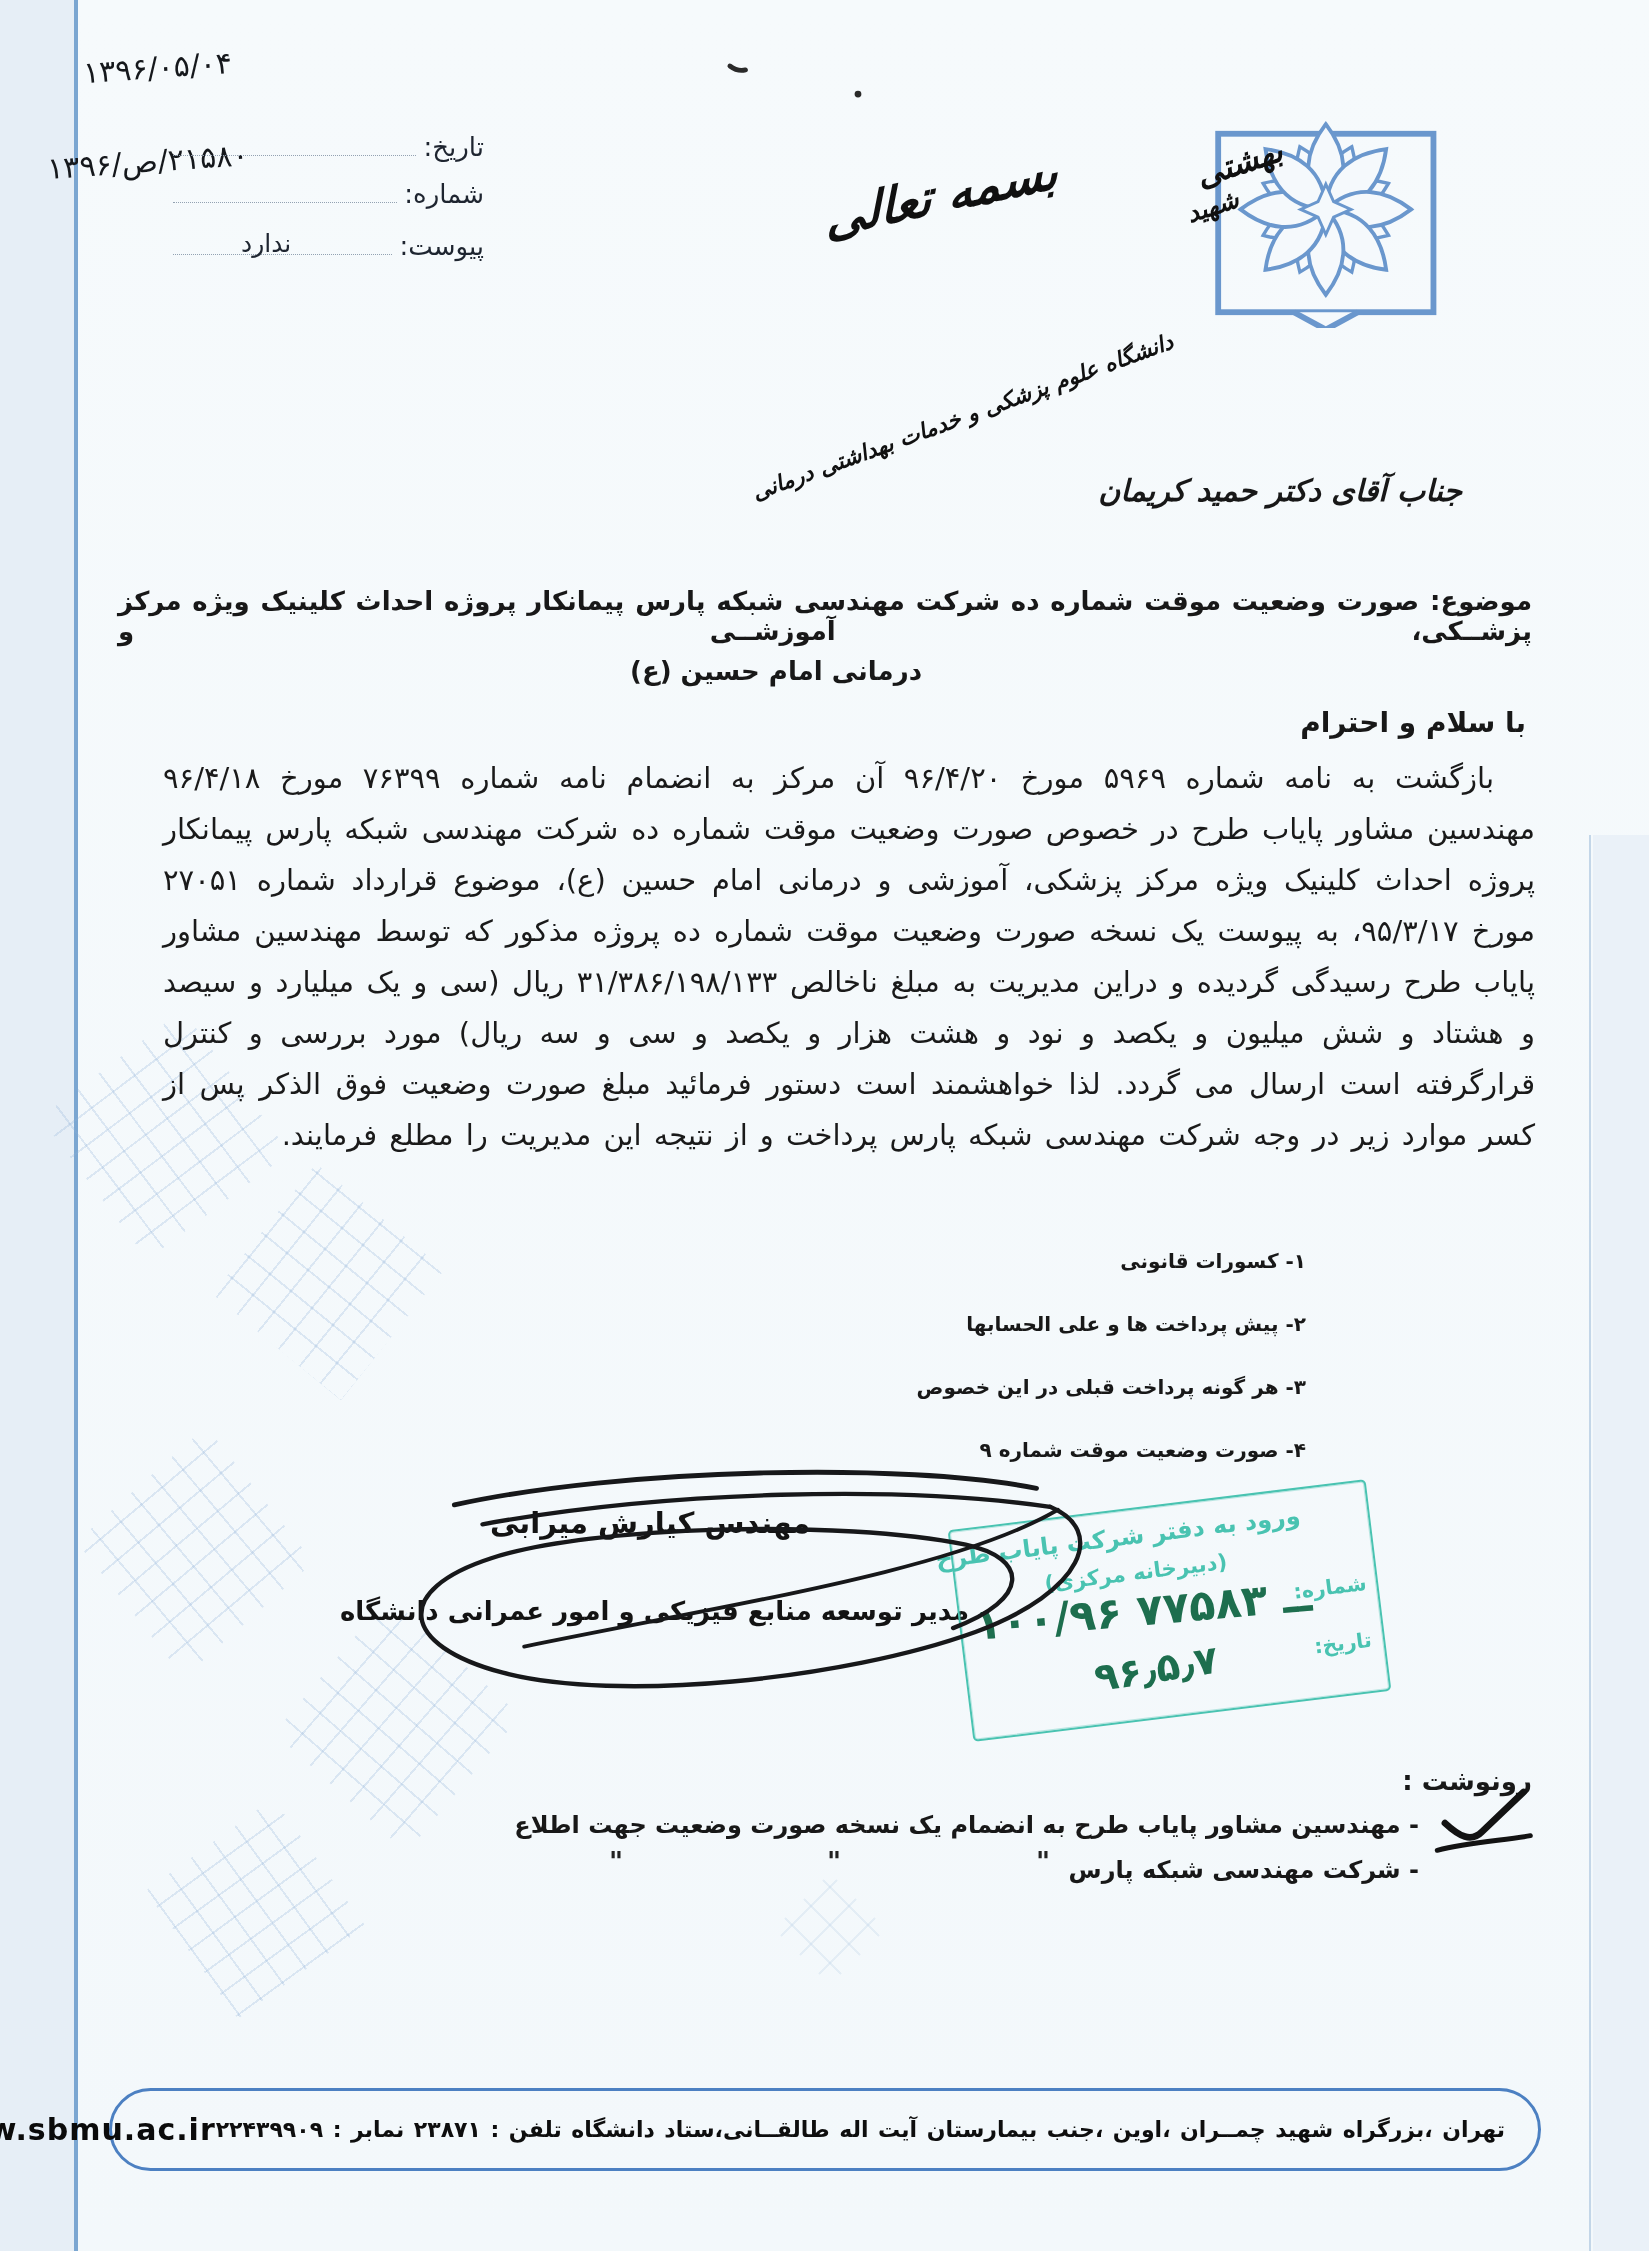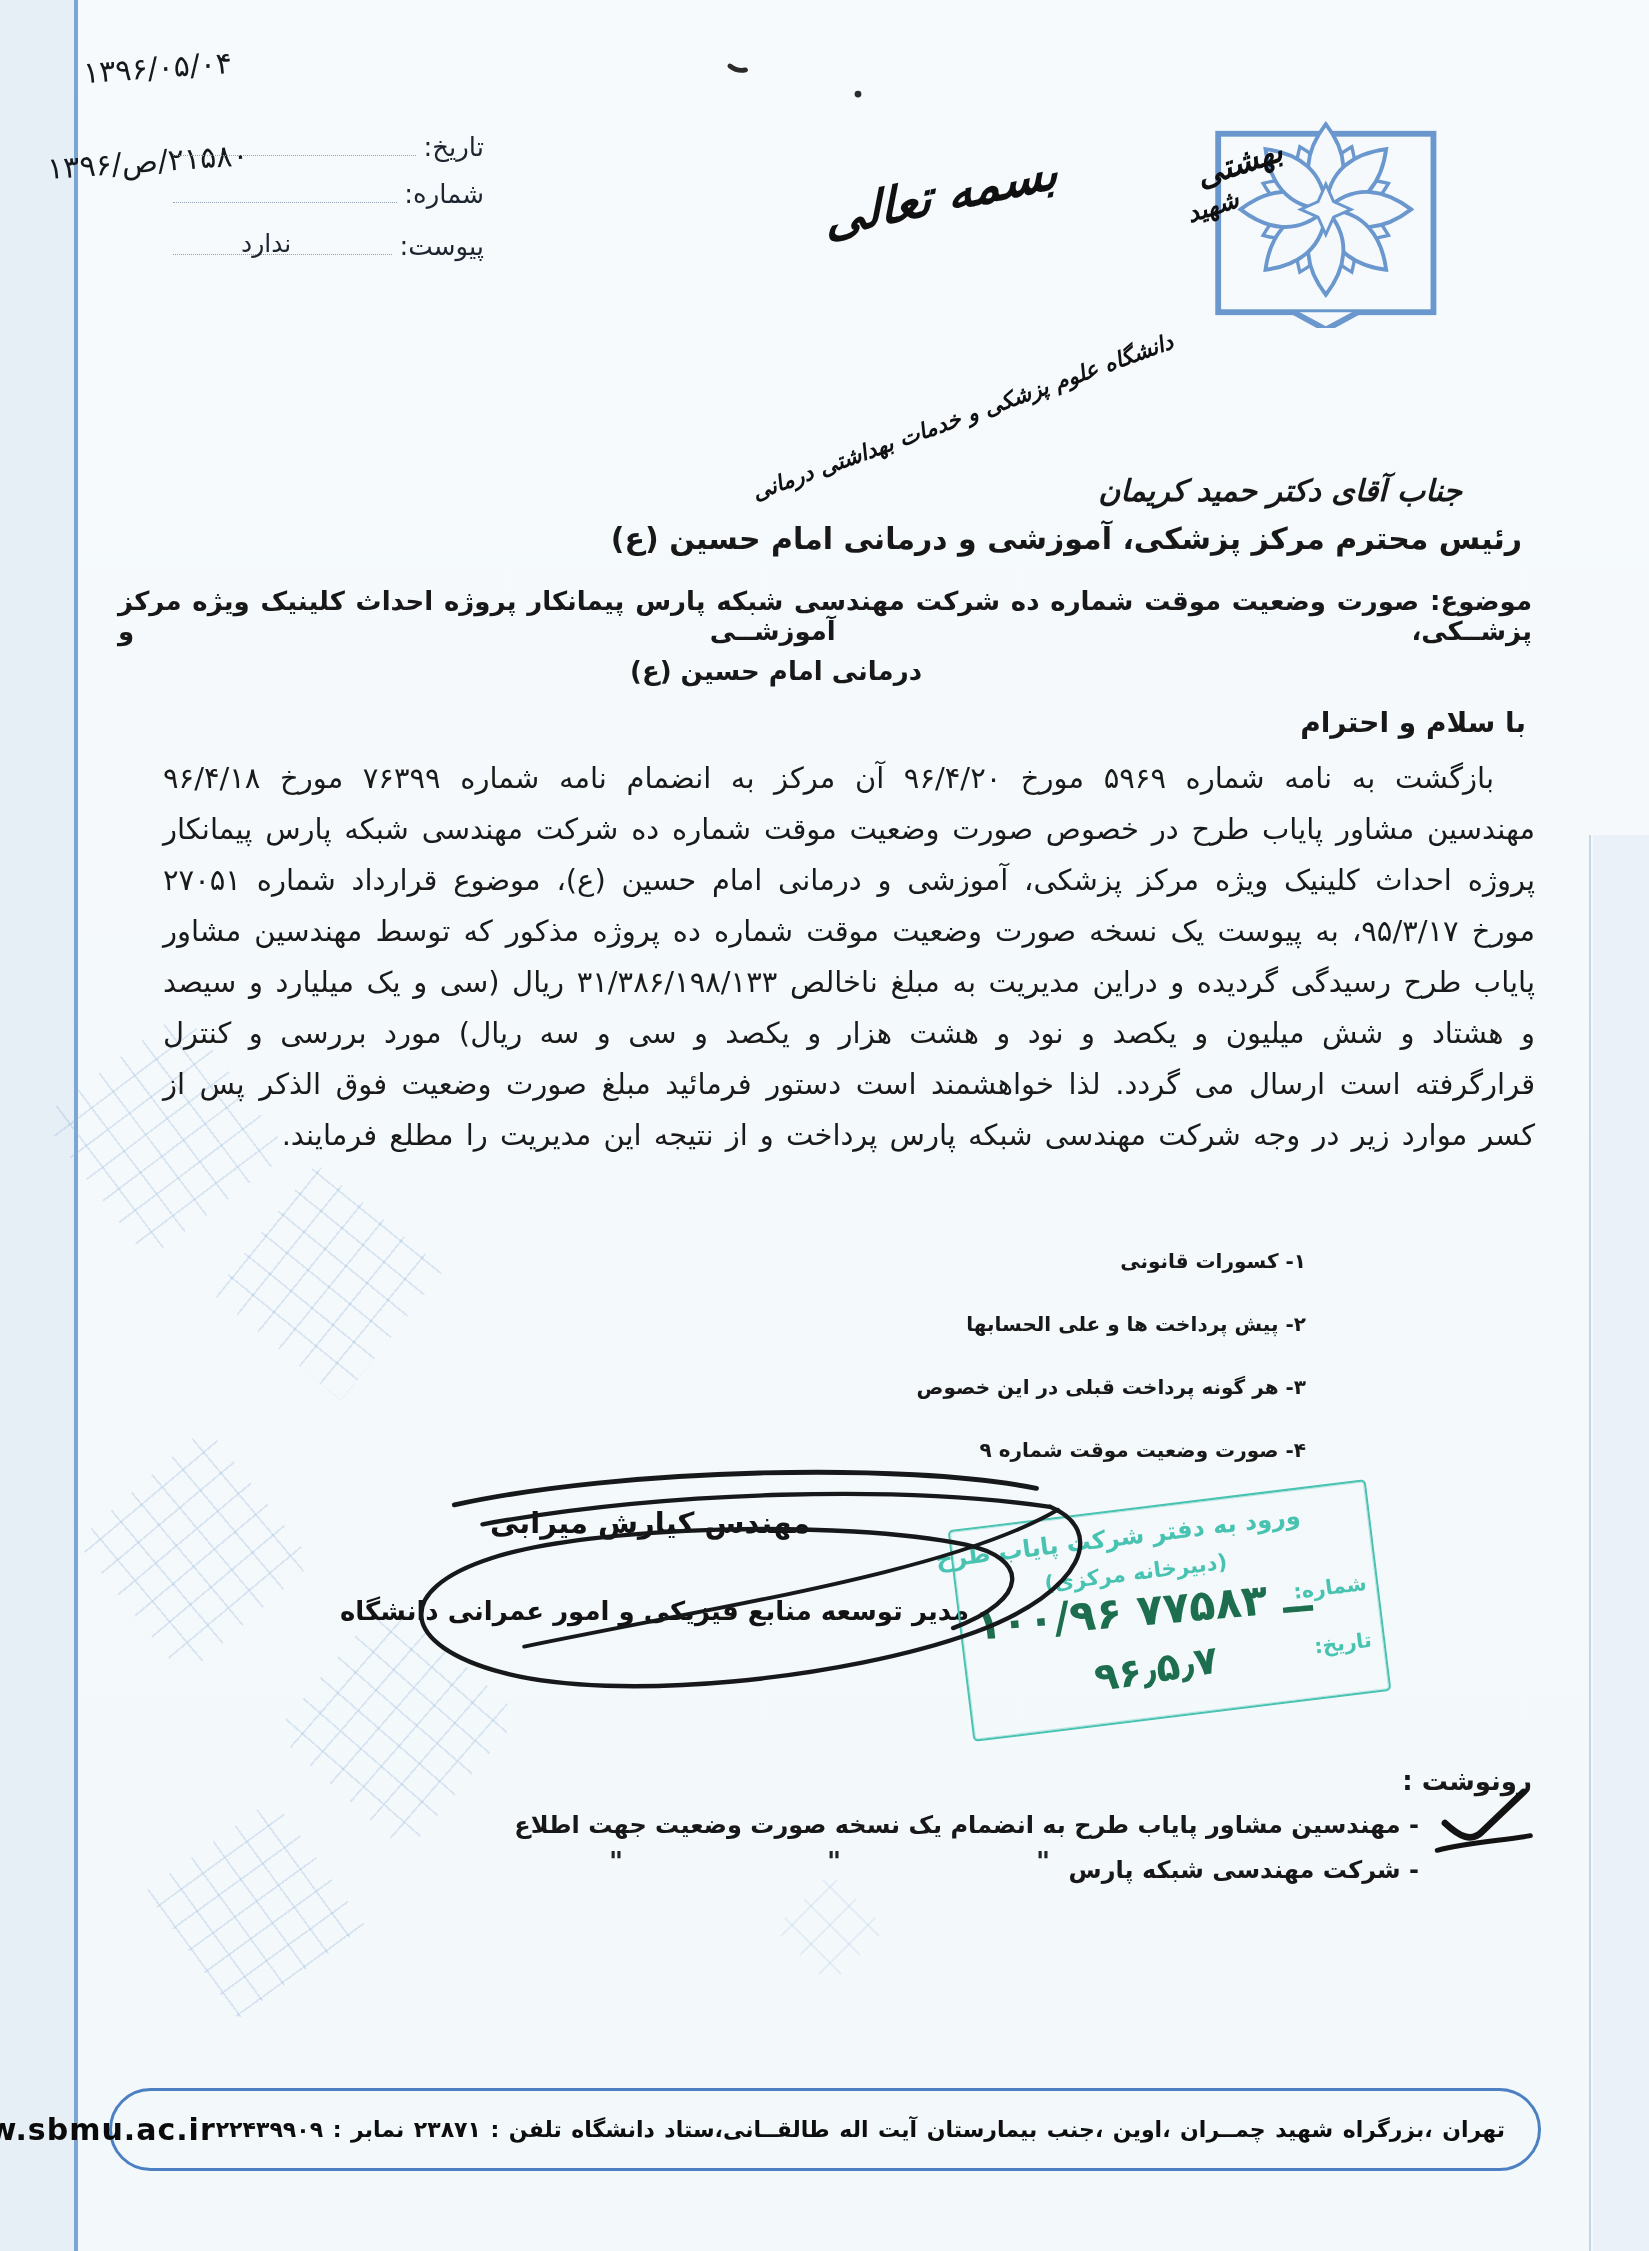--- a/index.html
+++ b/index.html
@@ -112,21 +112,20 @@
     </g>
     <path d="M138,234 L171,252 L204,234" fill="#f5f9fc" stroke="#6a97cd" stroke-width="6"></path>
   </svg>
 
   <span class="abs calli nowrap rtl" style="left:1195px;top:144px;font-size:32px;transform:rotate(-18deg);">بهشتی</span>
   <span class="abs calli nowrap rtl" style="left:1186px;top:192px;font-size:25px;transform:rotate(-18deg);">شهید</span>
   <span class="abs calli nowrap rtl" style="left:726px;top:328px;font-size:22px;transform-origin:100% 50%;transform:rotate(-20deg);">دانشگاه علوم پزشکی و خدمات بهداشتی درمانی</span>
 
   <div class="abs rtl" style="right:128px;top:473px;text-align:right;">
     <div class="bold31 nowrap" style="margin-right:60px;margin-bottom:12.6px;font-style:italic;">جناب آقای دکتر حمید کریمان</div>
-    <div class="bold31 nowrap">رئیس محترم مرکز پزشکی، آموزشی و درمانی امام حسین (ع)</div>
   </div>
 
   <div class="abs rtl subj" style="left:118px;right:118px;top:586px;text-align:justify;text-align-last:justify;">موضوع: صورت وضعیت موقت شماره ده شرکت مهندسی شبکه پارس پیمانکار پروژه احداث کلینیک ویژه مرکز پزشــکی، آموزشــی و</div>
   <div class="abs rtl subj nowrap" style="right:728px;top:656px;text-align:right;">درمانی امام حسین (ع)</div>
 
   <div class="abs rtl nowrap" style="right:124px;top:706px;font-size:28px;font-weight:bold;">با سلام و احترام</div>
 
   <div class="abs rtl body-par" style="left:115px;right:115px;top:753px;">بازگشت به نامه شماره ۵۹۶۹ مورخ ۹۶/۴/۲۰ آن مرکز به انضمام نامه شماره ۷۶۳۹۹ مورخ ۹۶/۴/۱۸ مهندسین مشاور پایاب طرح در خصوص صورت وضعیت موقت شماره ده شرکت مهندسی شبکه پارس پیمانکار پروژه احداث کلینیک ویژه مرکز پزشکی، آموزشی و درمانی امام حسین (ع)، موضوع قرارداد شماره ۲۷۰۵۱ مورخ ۹۵/۳/۱۷، به پیوست یک نسخه صورت وضعیت موقت شماره ده پروژه مذکور که توسط مهندسین مشاور پایاب طرح رسیدگی گردیده و دراین مدیریت به مبلغ ناخالص ۳۱/۳۸۶/۱۹۸/۱۳۳ ریال (سی و یک میلیارد و سیصد و هشتاد و شش میلیون و یکصد و نود و هشت هزار و یکصد و سی و سه ریال) مورد بررسی و کنترل قرارگرفته است ارسال می گردد. لذا خواهشمند است دستور فرمائید مبلغ صورت وضعیت فوق الذکر پس از کسر موارد زیر در وجه شرکت مهندسی شبکه پارس پرداخت و از نتیجه این مدیریت را مطلع فرمایند.</div>
 
   <div class="abs rtl" style="right:344px;top:1230px;text-align:right;">

